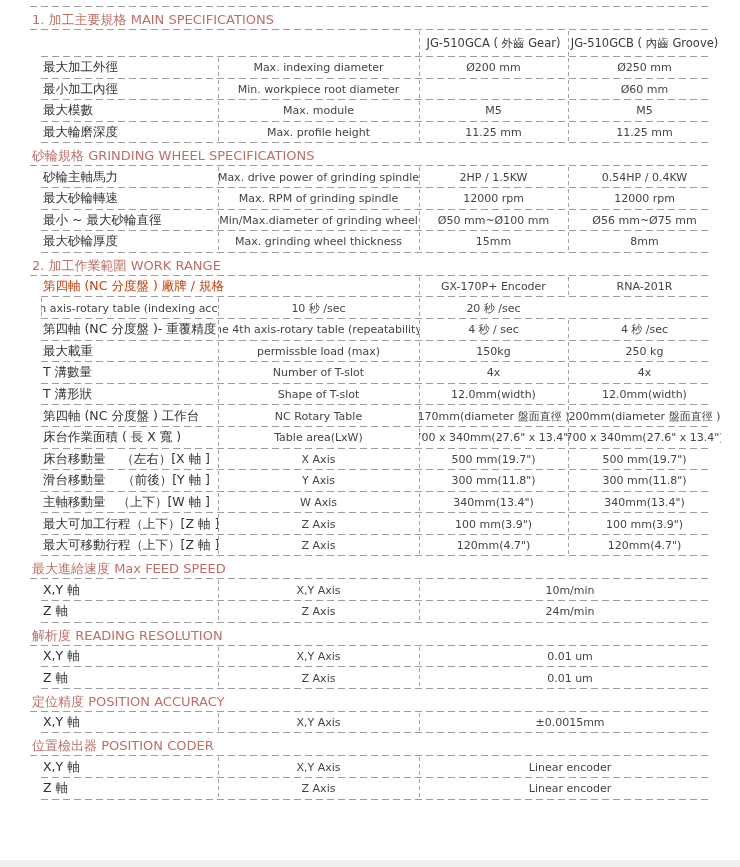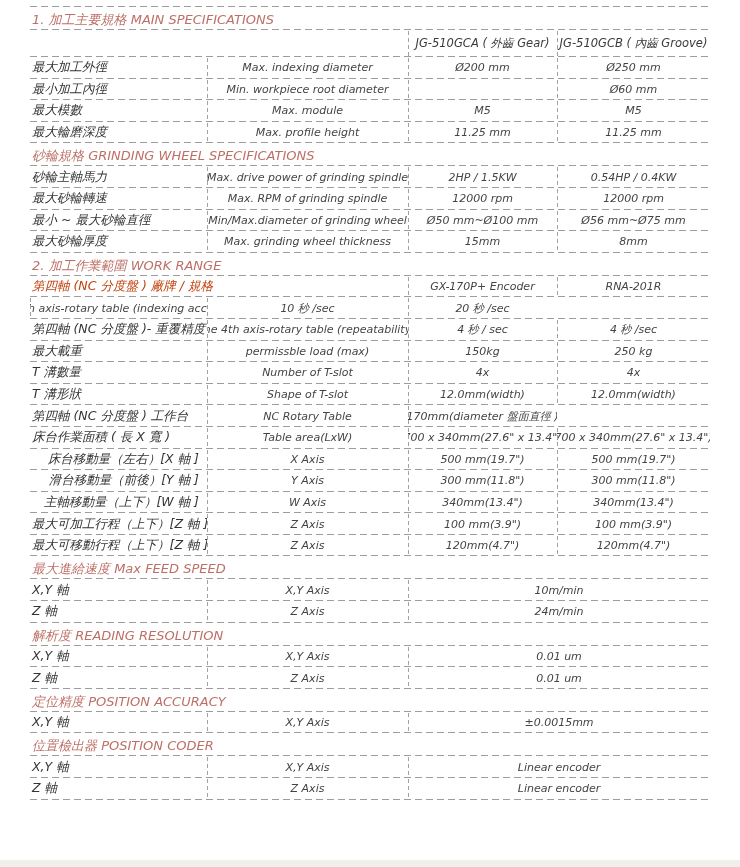--- a/index.html
+++ b/index.html
@@ -1,50 +1,50 @@
 <!DOCTYPE html>
 <html><head>
 <meta charset="utf-8">
 <style>
   html,body{margin:0;padding:0;}
   body{
     width:740px;height:867px;position:relative;background:#ffffff;
     font-family:"DejaVu Sans", sans-serif;color:#3d3d3d;overflow:hidden;
   }
-  .sheet{position:absolute;left:30px;top:6px;width:680px;font-style:italic;}
+  .sheet{position:absolute;left:30px;top:6px;width:680px;}
 
   
   .hline-b{position:relative;}
   .hline-b::after{
     content:"";position:absolute;left:0;right:0;bottom:0;height:1px;
     background:repeating-linear-gradient(90deg,#9d9d9d 0 7px,transparent 7px 11px);
   }
   .section-title.first::before{
     content:"";position:absolute;left:0;right:0;top:0;height:1px;
     background:repeating-linear-gradient(90deg,#9d9d9d 0 7px,transparent 7px 11px);
   }
 
   .section-title{
     height:23px;line-height:25px;font-size:13px;color:#bd6f66;
     padding-left:2px;white-space:nowrap;
   }
   .section-title.first{height:24px;line-height:27px;}
 
-  .row{display:grid;grid-template-columns:177px 201px 149px 153px;align-items:stretch;}
+  .row{display:grid;grid-template-columns:177px 201px 149px 153px;align-items:stretch;margin-left:11px;}
   .data-row{height:21.6px;}
   .header-row{height:27px;}
 
   .c{
     position:relative;display:flex;align-items:center;justify-content:center;
     font-size:11px;color:#444;text-align:center;overflow:hidden;white-space:nowrap;
   }
   .c.zh{
     justify-content:flex-start;font-size:12.5px;color:#333;padding-left:2px;
   }
-  .c.zh.split{justify-content:flex-end;padding-right:8px;}
+  .c.zh.split{justify-content:space-between;padding-right:8px;}
   .c.span2{grid-column:1 / 3;}
   .c.span34{grid-column:3 / 5;}
   .c.brand{
     grid-column:1 / 3;justify-content:flex-start;padding-left:2px;
     font-size:12.5px;color:#c2410c;
   }
   .c.colhead{font-size:11.5px;color:#3a3a3a;}
 
   
   .vd::before{
@@ -148,20 +148,21 @@
       <div class="row data-row hline-b">
         <div class="c zh">T 溝形狀</div>
         <div class="c vd">Shape of T-slot</div>
         <div class="c vd">12.0mm(width)</div>
         <div class="c vd">12.0mm(width)</div>
       </div>
       <div class="row data-row hline-b">
         <div class="c zh">第四軸 (NC 分度盤 ) 工作台</div>
         <div class="c vd">NC Rotary Table</div>
         <div class="c vd">170mm(diameter 盤面直徑 )</div>
+        <div class="c vd">200mm(diameter 盤面直徑 )</div>
       </div>
       <div class="row data-row hline-b">
         <div class="c zh">床台作業面積 ( 長 X 寬 )</div>
         <div class="c vd">Table area(LxW)</div>
         <div class="c vd">700 x 340mm(27.6" x 13.4")</div>
         <div class="c vd">700 x 340mm(27.6" x 13.4")</div>
       </div>
       <div class="row data-row hline-b">
         <div class="c zh split">
           <div>床台移動量</div>

